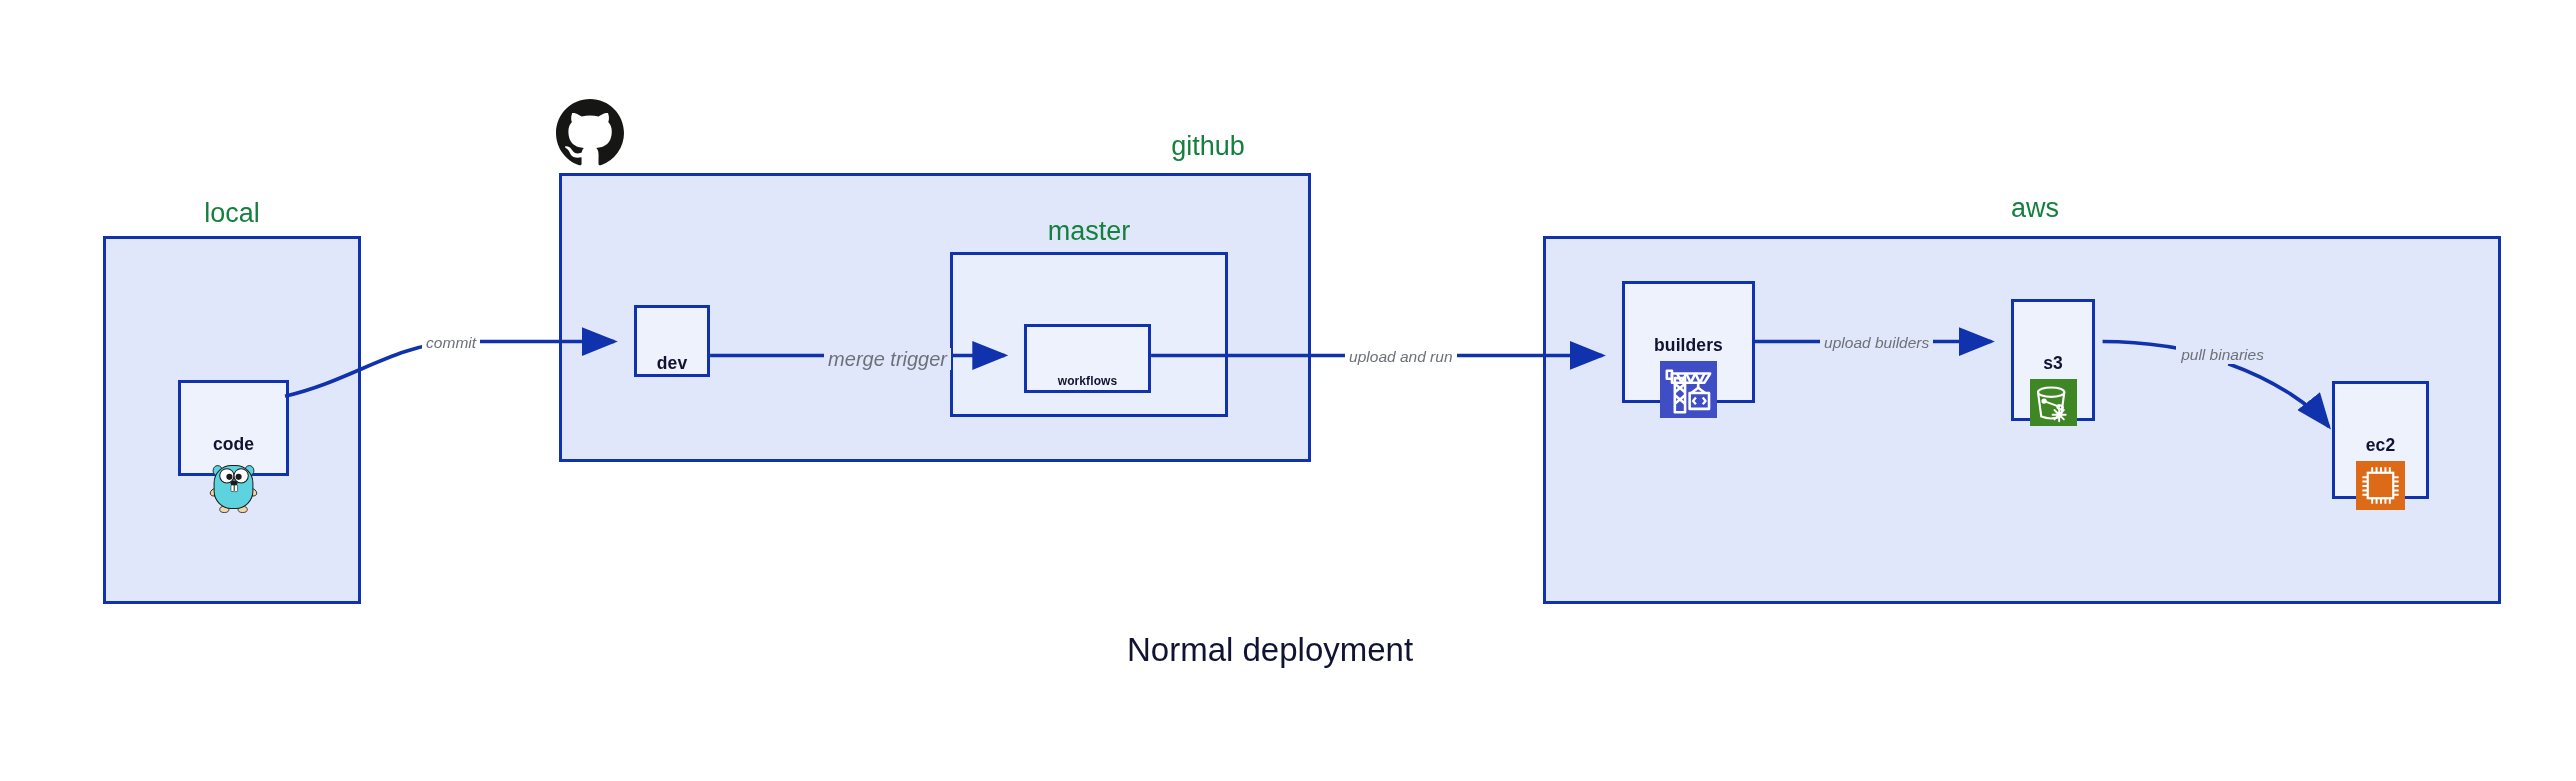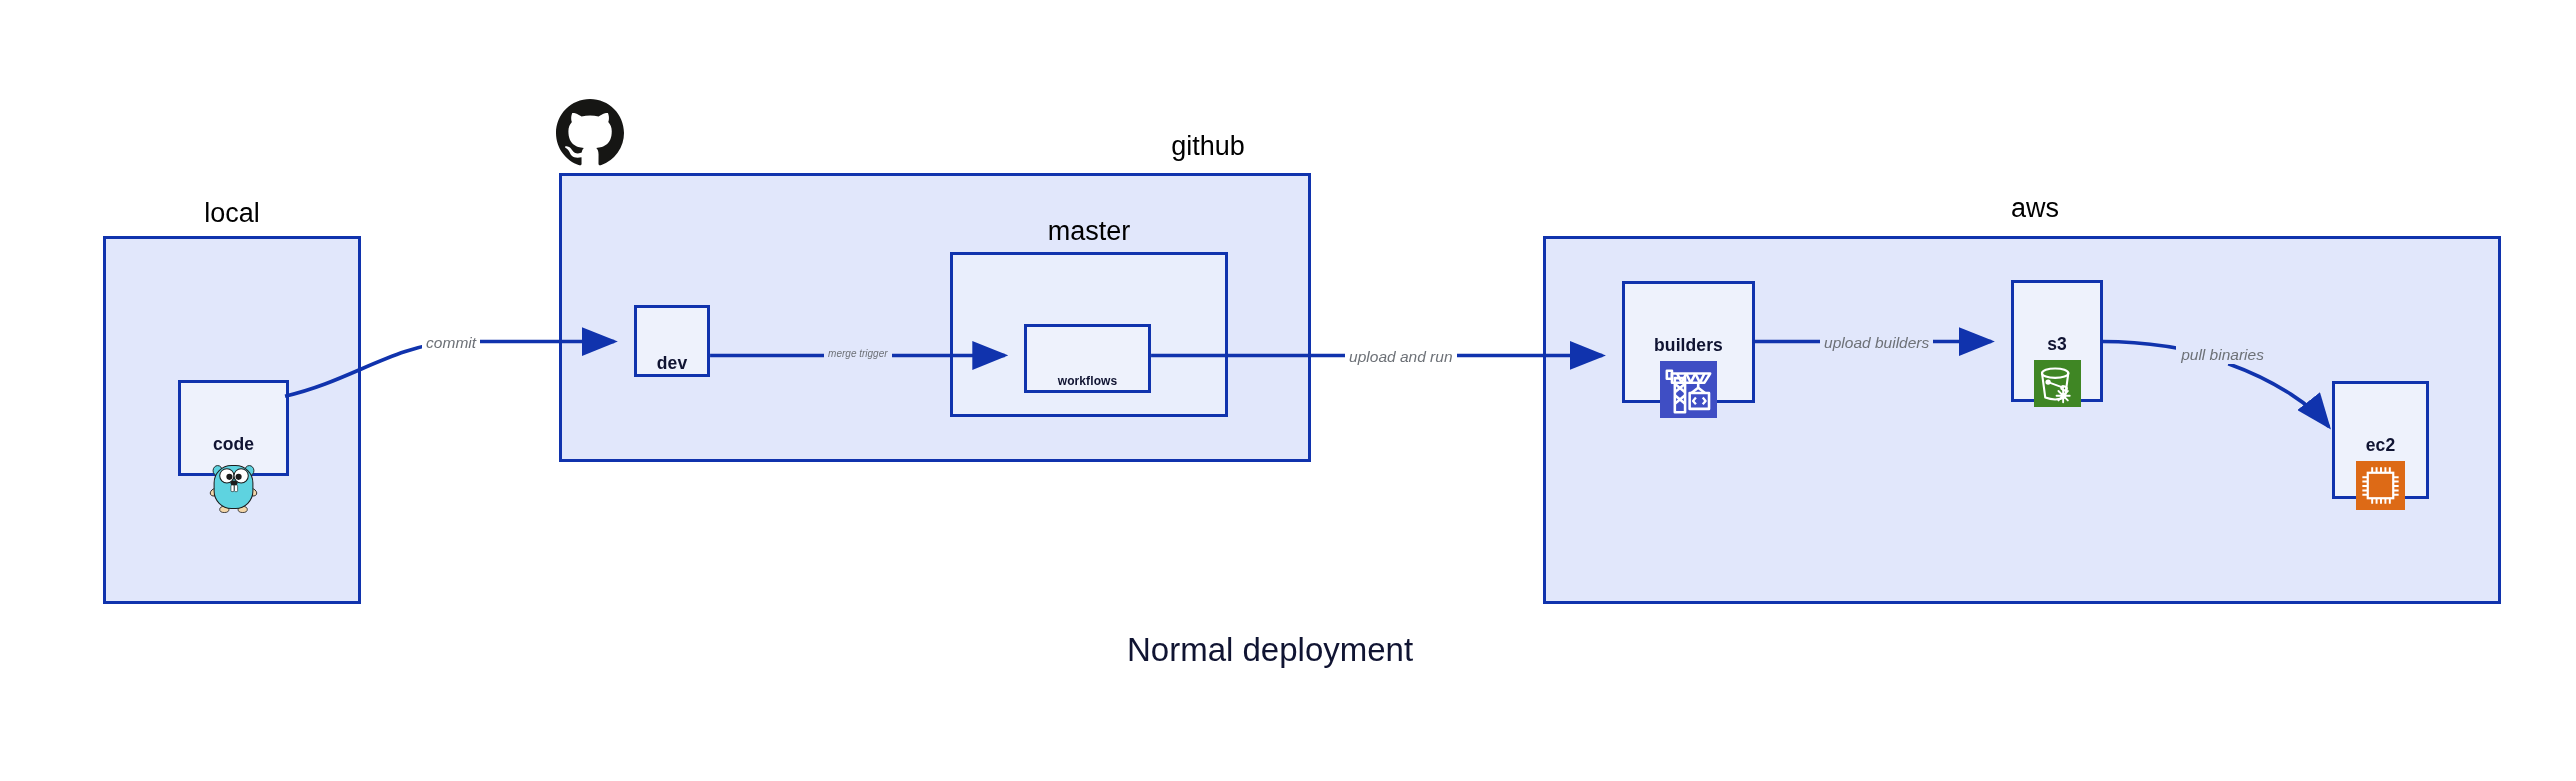--- a/index.html
+++ b/index.html
@@ -23,21 +23,21 @@
     background: #e1e7fb;
     border: 3.1px solid #1033ad;
     box-sizing: border-box;
   }
   .group-inner {
     background: #e9eefc;
     border: 3.1px solid #1033ad;
   }
   .group-label {
     position: absolute;
-    color: #000000;
+    color: #15803d;
     font-weight: 400;
     white-space: nowrap;
     text-align: center;
   }
   
   .node {
     position: absolute;
     background: #eef2fc;
     border: 3.1px solid #1033ad;
     box-sizing: border-box;
@@ -168,21 +168,21 @@
           <path d="M67 38 V47"></path>
           <path d="M55 56 L67 47 L79 56"></path>
           <rect x="52" y="56" width="34" height="28"></rect>
 
           <path d="M63 64 L58 70 L63 76 M75 64 L80 70 L75 76" stroke-width="4"></path>
         </g>
       </svg>
     </span>
   </div>
 
-  <div class="node" style="left:2011px; top:280px; width:92px; height:122px; padding-top:7.2px;">
+  <div class="node" style="left:2011px; top:299px; width:84px; height:122px; padding-top:7.2px;">
     <span class="node-label" style="font-size:17.5px;">s3</span>
     <span class="node-icon" style="margin-top:5.2px;">
       <svg width="47" height="47" viewBox="0 0 100 100" aria-hidden="true">
         <rect x="0" y="0" width="100" height="100" fill="#3f8624"></rect>
         <g fill="none" stroke="#ffffff" stroke-width="4.5" stroke-linecap="round" stroke-linejoin="round">
           <ellipse cx="45" cy="28" rx="28" ry="10"></ellipse>
           <path d="M17 28 L24 80 Q45 88 66 80 L73 28"></path>
           <path d="M30 47 L62 59" stroke-width="4"></path>
           <circle cx="30" cy="47" r="3.5" fill="#ffffff"></circle>
           <ellipse cx="64" cy="60" rx="6" ry="4" transform="rotate(22 64 60)"></ellipse>
@@ -229,21 +229,21 @@
 
       <path d="M 3406 663 L 3865 663" marker-end="url(#arrowhead)"></path>
 
       <path d="M 4081 663 C 4180 663 4260 680 4325 700"></path>
       <path d="M 4325 706 C 4420 740 4490 790 4520 828" marker-end="url(#arrowhead)"></path>
     </g>
   </svg>
 
   <div class="edge-label" style="left:422px; top:334px; font-size:15.5px; padding:1px 4.1px;">commit</div>
 
-  <div class="edge-label on-blue" style="left:824px; top:348px; font-size:10px; padding:1px 4.1px;">merge trigger</div>
+  <div class="edge-label on-blue" style="left:824px; top:348px; font-size:20px; padding:1px 4.1px;">merge trigger</div>
 
   <div class="edge-label" style="left:1345px; top:348px; font-size:15.5px; padding:1px 4.1px;">upload and run</div>
 
   <div class="edge-label on-blue" style="left:1820px; top:334px; font-size:15.5px; padding:1px 4.1px;">upload builders</div>
 
   <div class="edge-label on-blue" style="left:2176px; top:346px; font-size:15.5px; padding:1px 5.2px;">pull binaries</div>
 
   <div id="diagram-title" style="left:1127px; top:631px; font-size:33px;">Normal deployment</div>
 
 </div>

